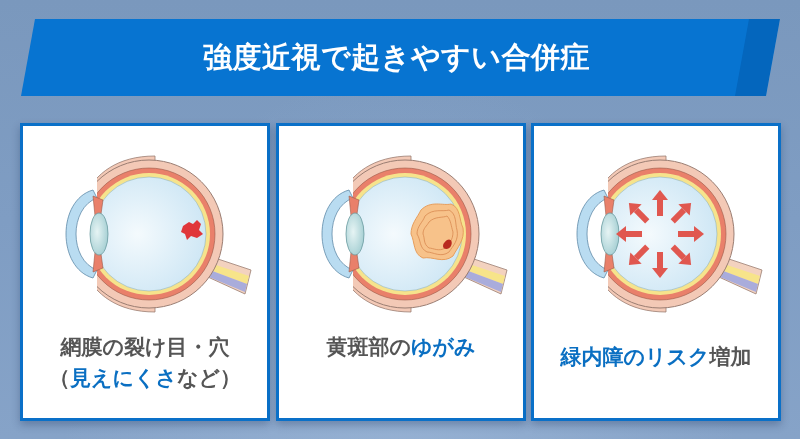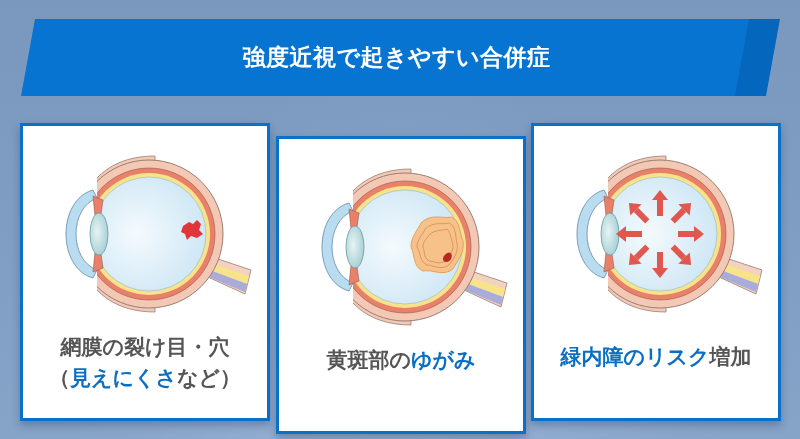--- a/index.html
+++ b/index.html
@@ -20,29 +20,29 @@
     filter: drop-shadow(0 4px 4px rgba(0,0,0,0.25));
   }
   .header-dark {
     position:absolute; right:0; top:0; width:45px; height:77px;
     background:#0466bd;
     clip-path: polygon(14px 0, 45px 0, 31px 77px, 0 77px);
   }
   .header-title {
     position:absolute; left:0; right:8px; top:0; height:77px;
     display:flex; align-items:center; justify-content:center;
-    color:#ffffff; font-weight:bold; font-size:23px; letter-spacing:0.5px;
+    color:#ffffff; font-weight:bold; font-size:29px; letter-spacing:0.5px;
   }
   .card {
     position:absolute; top:123px; height:292px;
     background:#ffffff; border:3px solid #0a70c8;
     box-shadow: 0 4px 8px rgba(20,40,80,0.3);
   }
   .card-1 { left:20px; width:244px; }
-  .card-2 { left:276px; width:244px;margin-top:13px; }
+  .card-2 { left:276px; width:244px; }
   .card-3 { left:531px; width:244px; }
   .eye { position:absolute; left:14px; top:18px; width:220px; height:180px; }
   .caption {
     position:absolute; left:0; right:0; top:206px;
     text-align:center; font-weight:bold; font-size:21px; line-height:31px;
     color:#555555;
   }
   .caption .blue { color:#0a6fc2; }
   .caption .gray { color:#555555; }
 </style>

